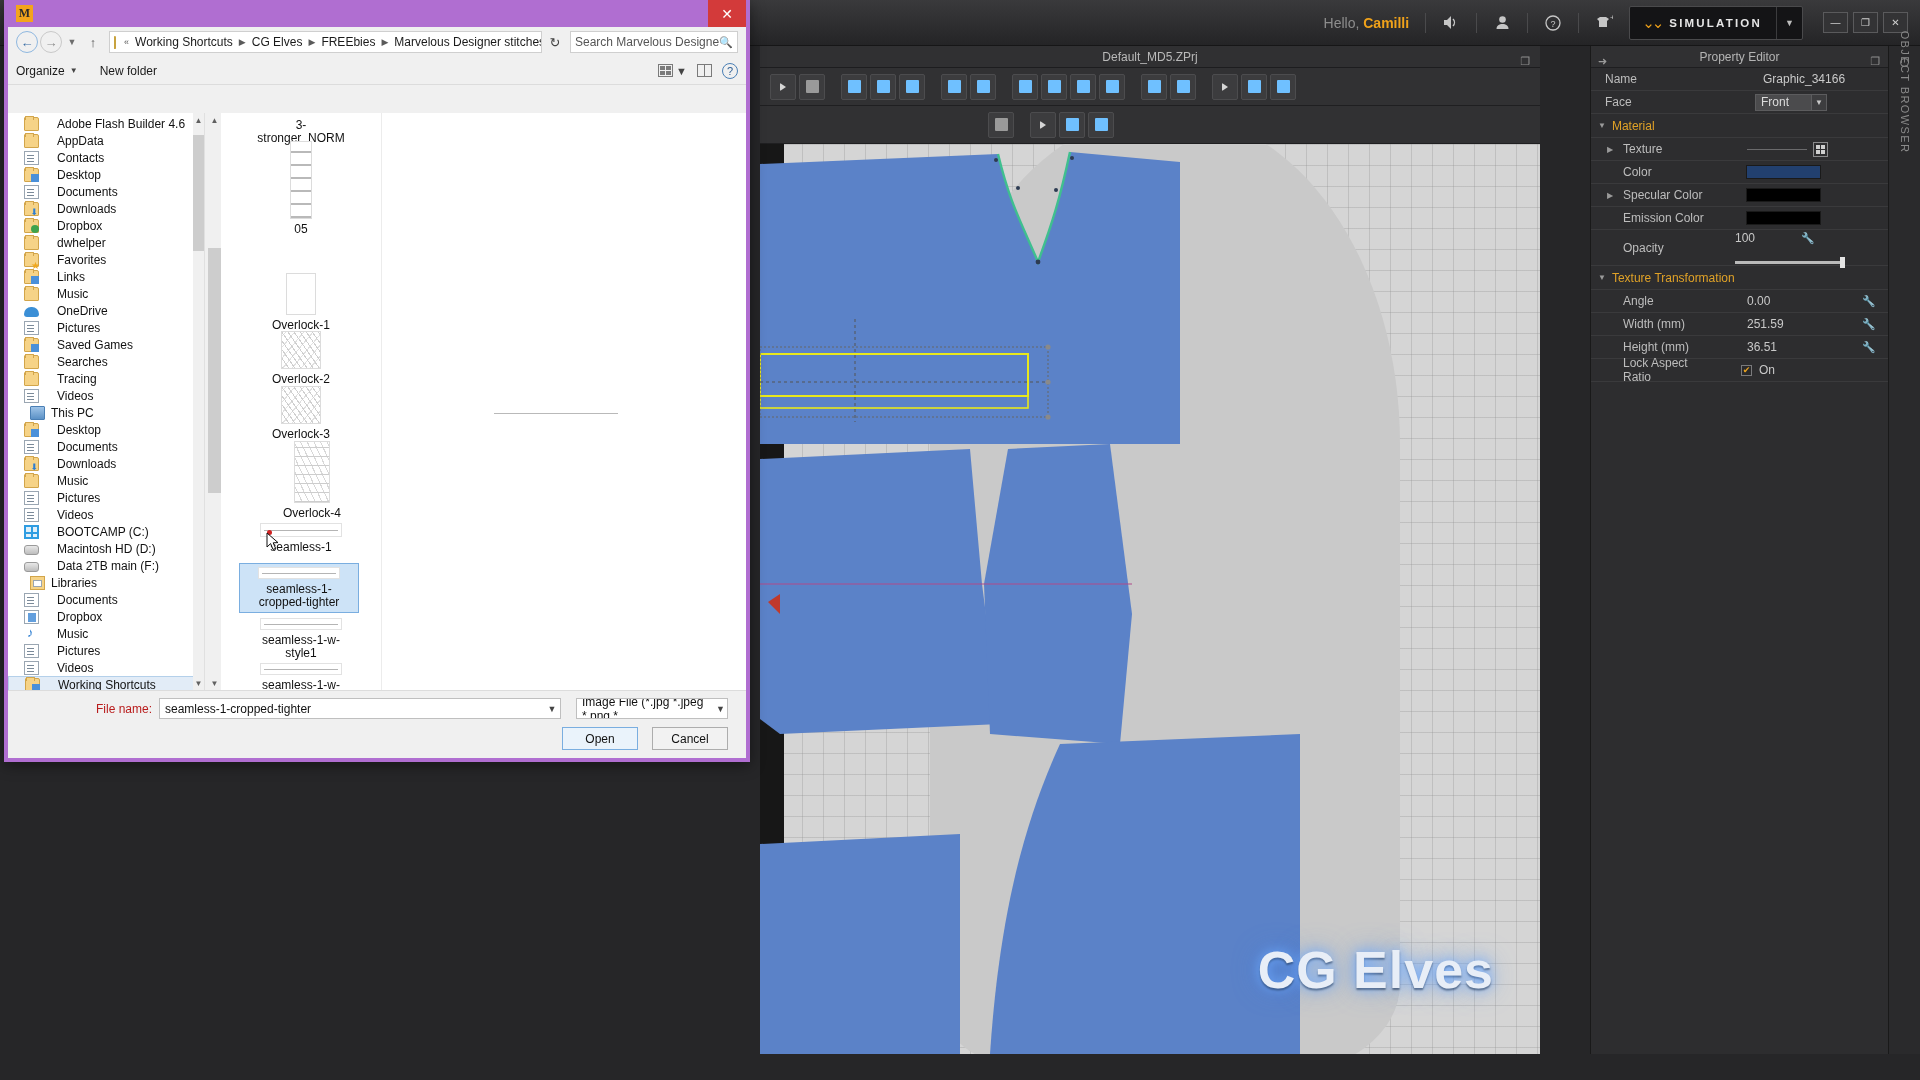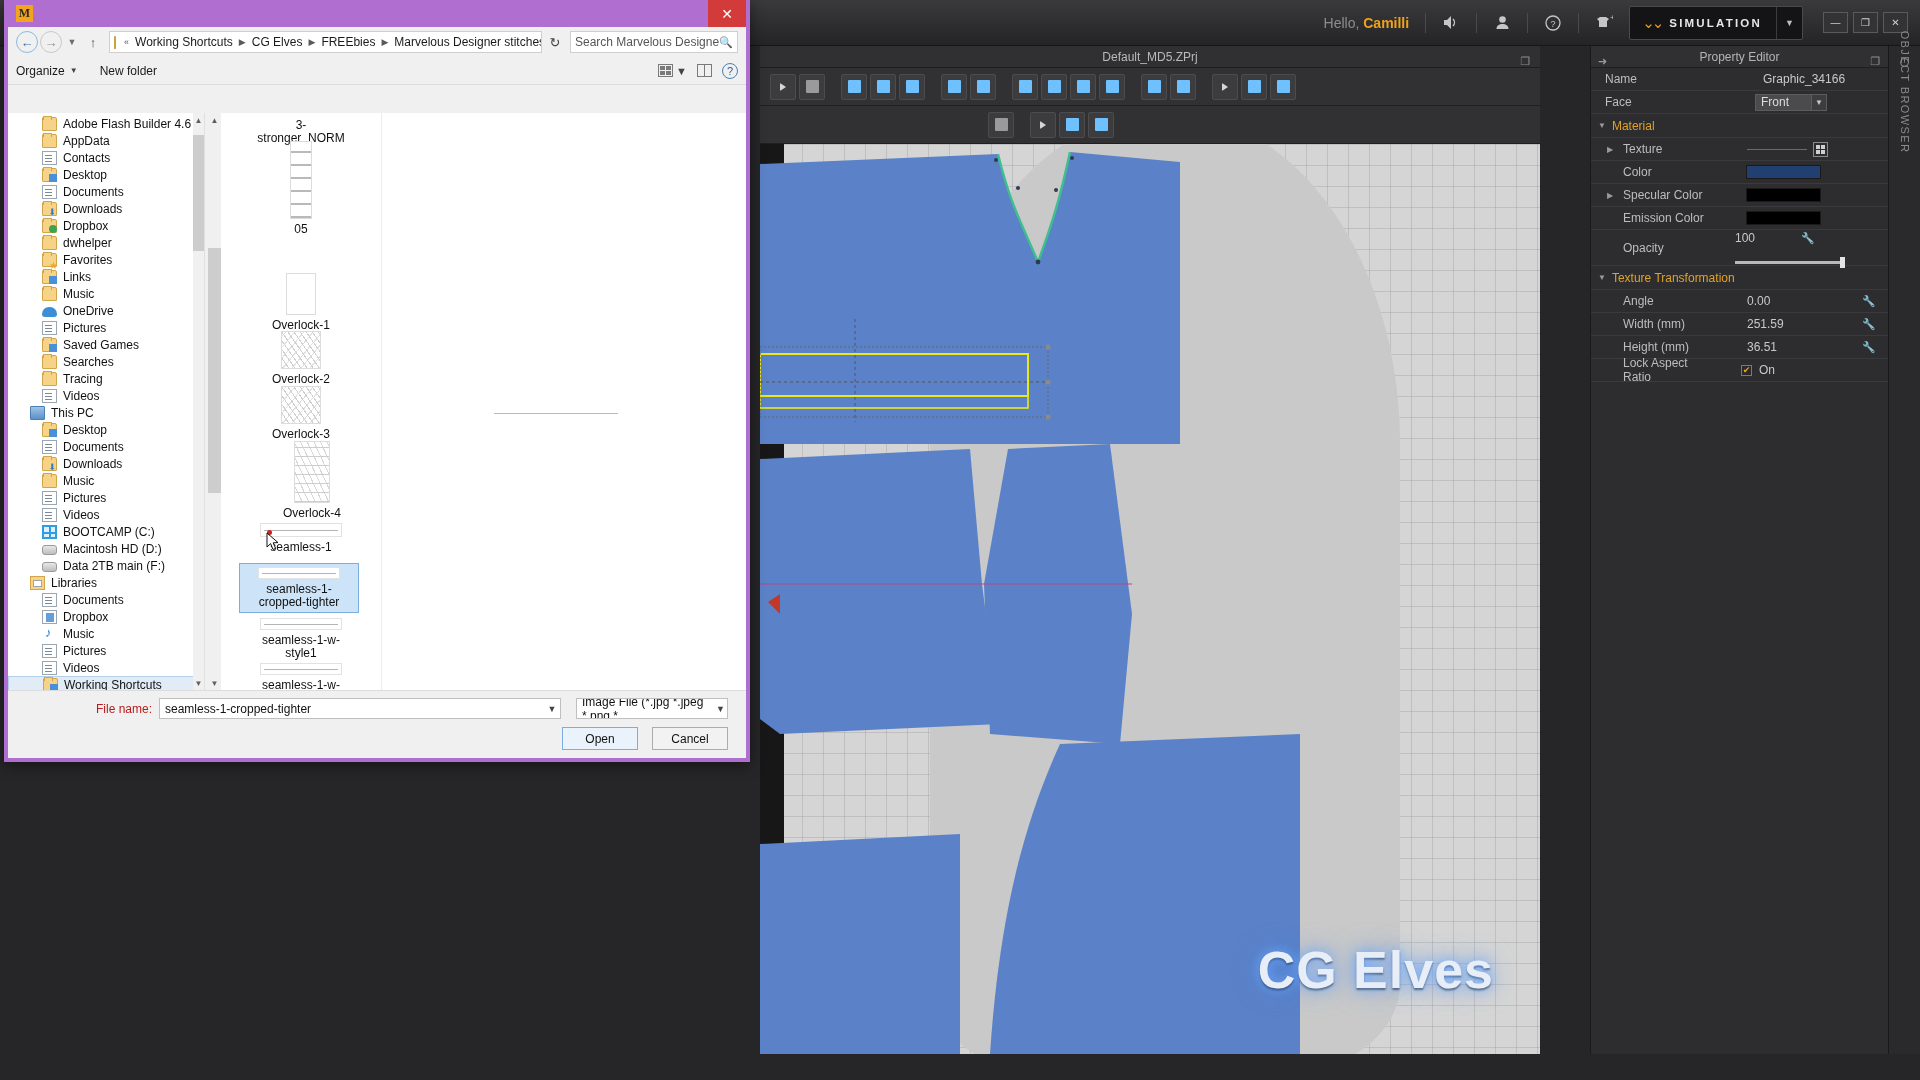--- a/index.html
+++ b/index.html
@@ -227,21 +227,21 @@
   .pane-ico { width: 15px; height: 13px; border: 1px solid #7a7a7a; position: relative; }
   .pane-ico::after { content: ''; position: absolute; left: 6px; top: 0; bottom: 0; width: 1px; background: #7a7a7a; }
   .help-ico { width: 16px; height: 16px; border-radius: 50%; border: 1px solid #4a7fb5;
               color: #2f6096; font-size: 11px; display: flex; align-items: center; justify-content: center; }
 
   
   .content { position: absolute; left: 0; top: 86px; right: 0; bottom: 68px; display: flex; background: #fff; }
   .tree { width: 196px; background: #fff; position: relative; overflow: hidden; }
   .tree-inner { padding-top: 2px; }
   .tnode { display: flex; align-items: center; height: 17px; padding-left: 10px; font-size: 12px; color: #111; }
-  .tnode.lv2 { padding-left: 34px; }
+  .tnode.lv2 { padding-left: 16px; gap: 12px; }
   .tnode.lv1 { padding-left: 22px; }
   .tnode.sel { background: #e2ecf7; border: 1px solid #b4d0ea; height: 18px; margin-right: 2px;}
   .ticon { width: 15px; height: 14px; margin-right: 6px; flex: 0 0 15px; position: relative; }
   .folder { background: #f6d387; border: 1px solid #d2a54a; border-radius: 1px 2px 1px 1px; }
   .folder::before { content:''; position:absolute; left:0; top:-2px; width: 7px; height: 3px;
                     background:#f6d387; border:1px solid #d2a54a; border-bottom:none; border-radius:1px 1px 0 0;}
   .folder.blue::after { content:''; position:absolute; right:-1px; bottom:-1px; width:8px;height:8px;background:#4a90d9;}
   .folder.green::after { content:''; position:absolute; right:-1px; bottom:-1px; width:8px;height:8px;background:#3fa34d;border-radius:50%;}
   .folder.star::after { content:'★'; position:absolute; right:-2px; bottom:-5px; font-size:10px; color:#f0a81e;}
   .folder.dl::after { content:'⬇'; position:absolute; right:0px; bottom:-2px; font-size:9px; color:#2f7fd1;}

